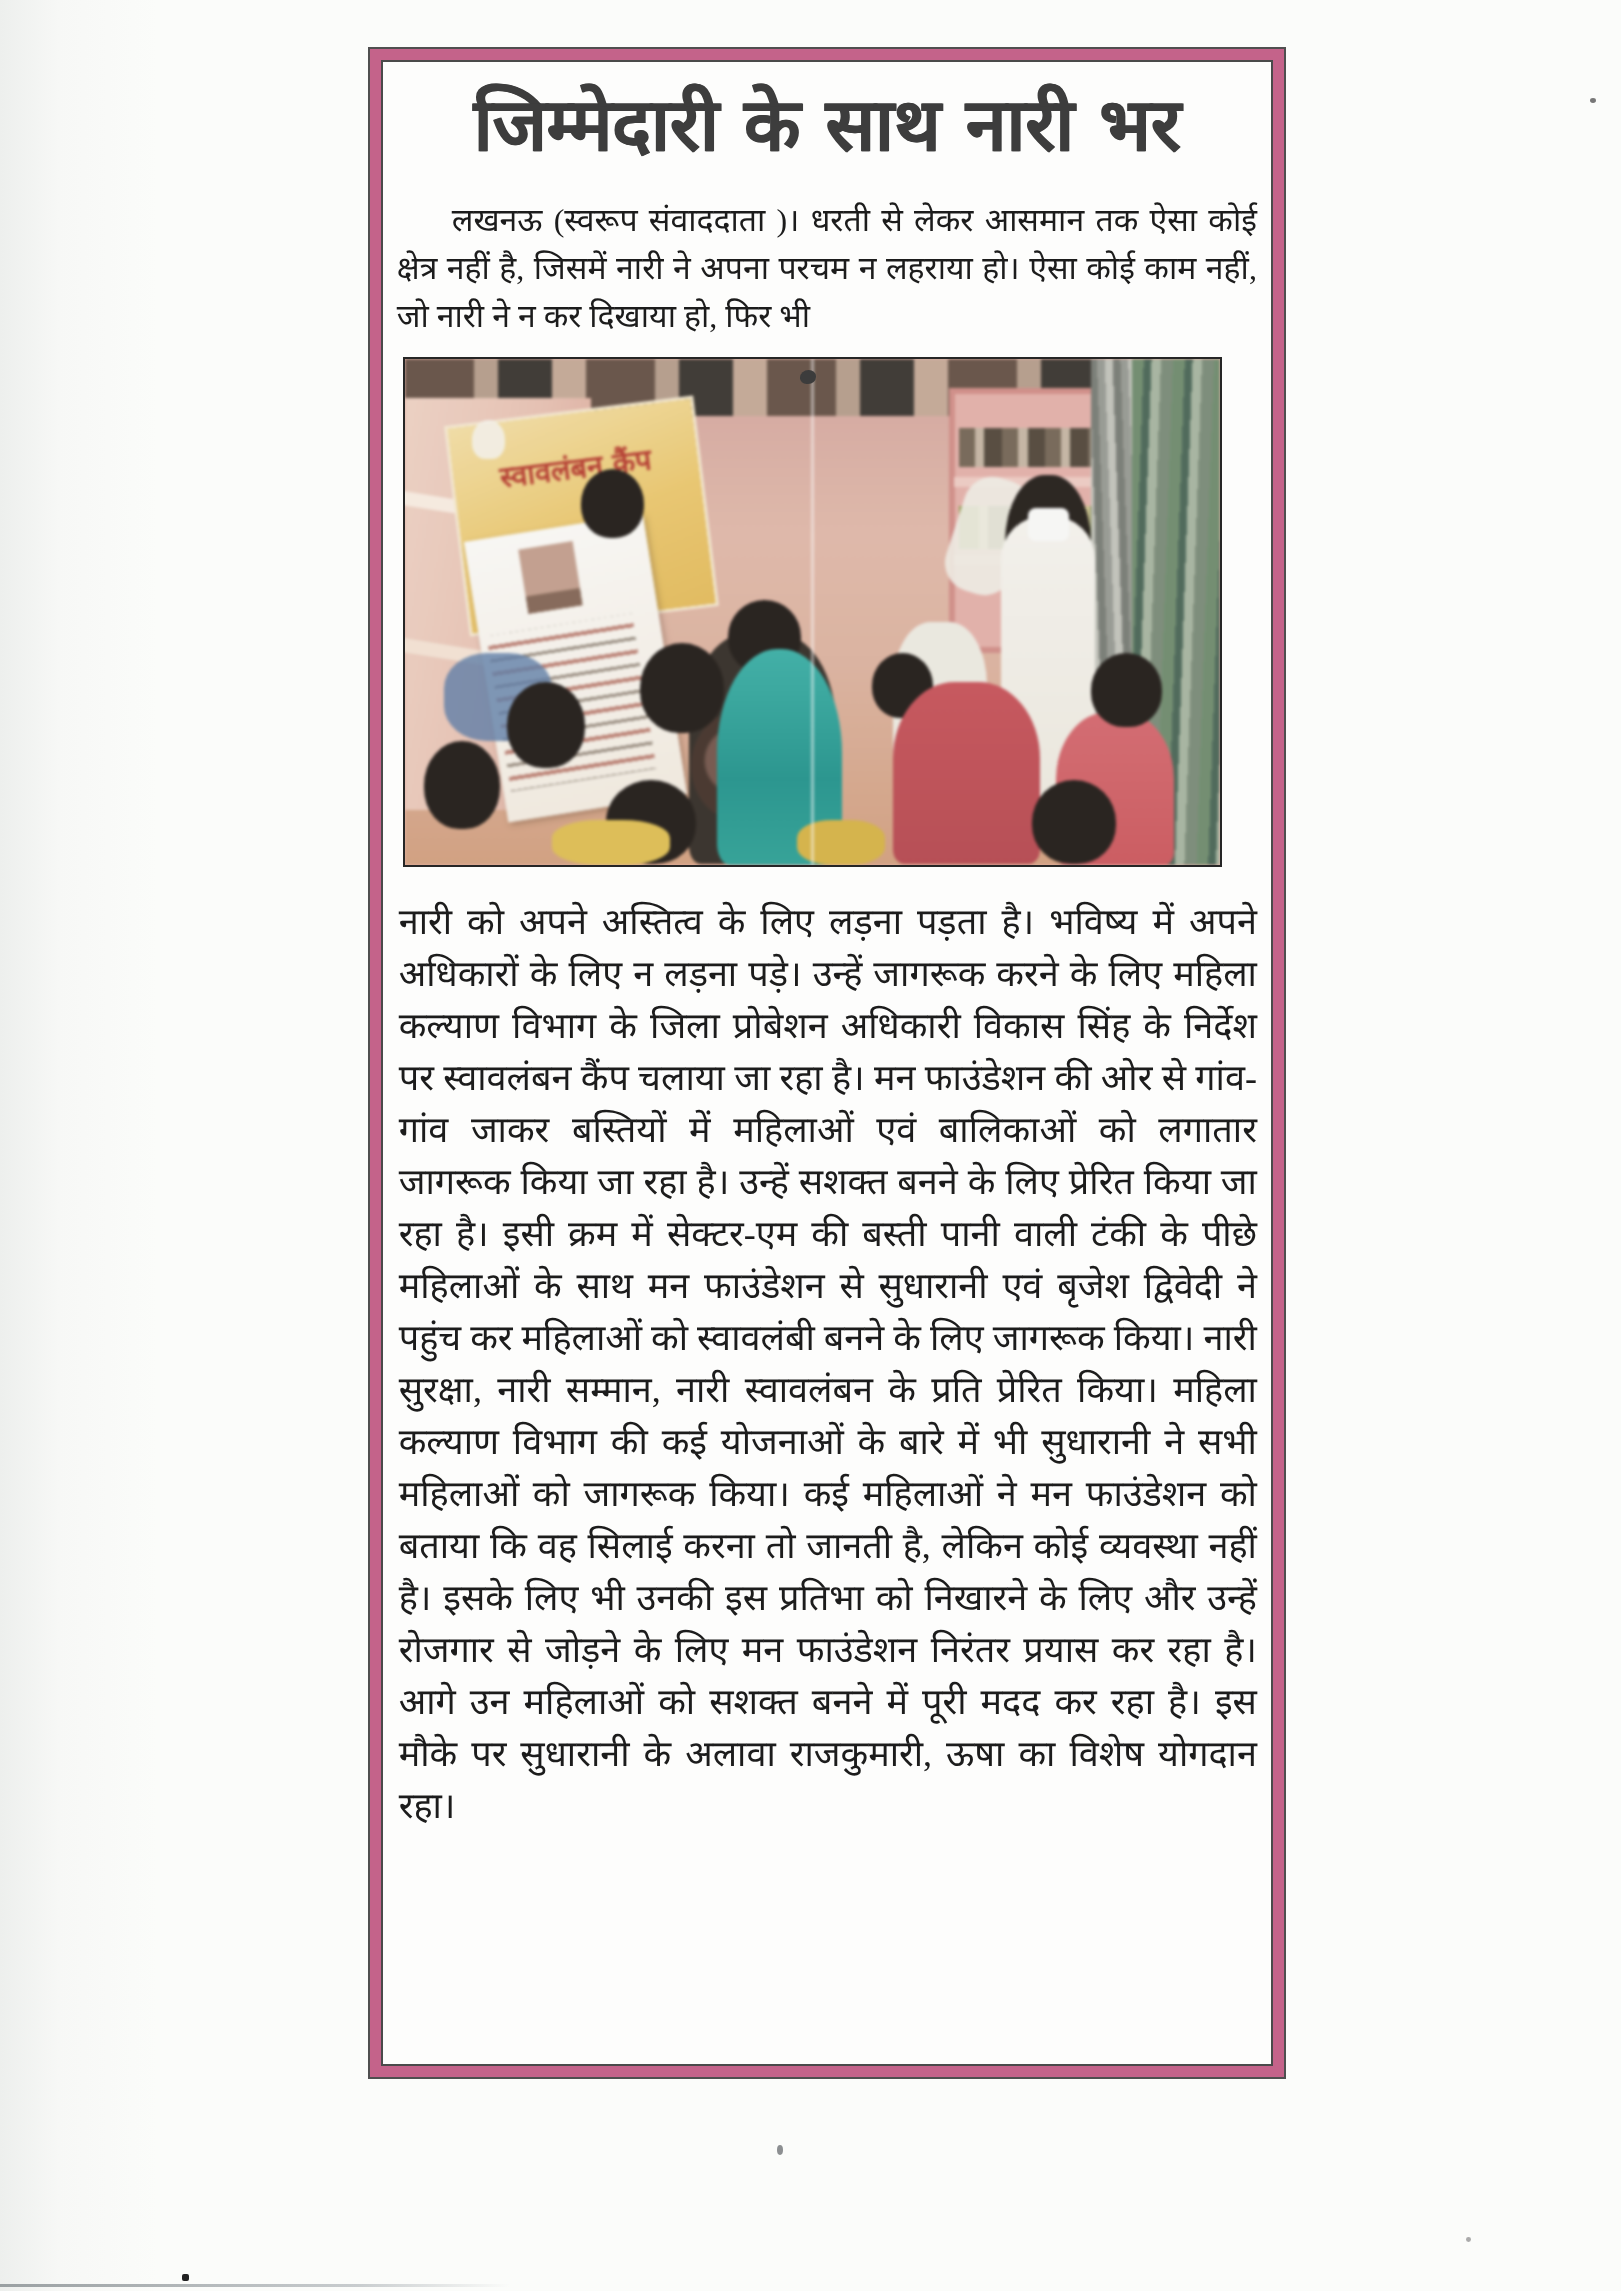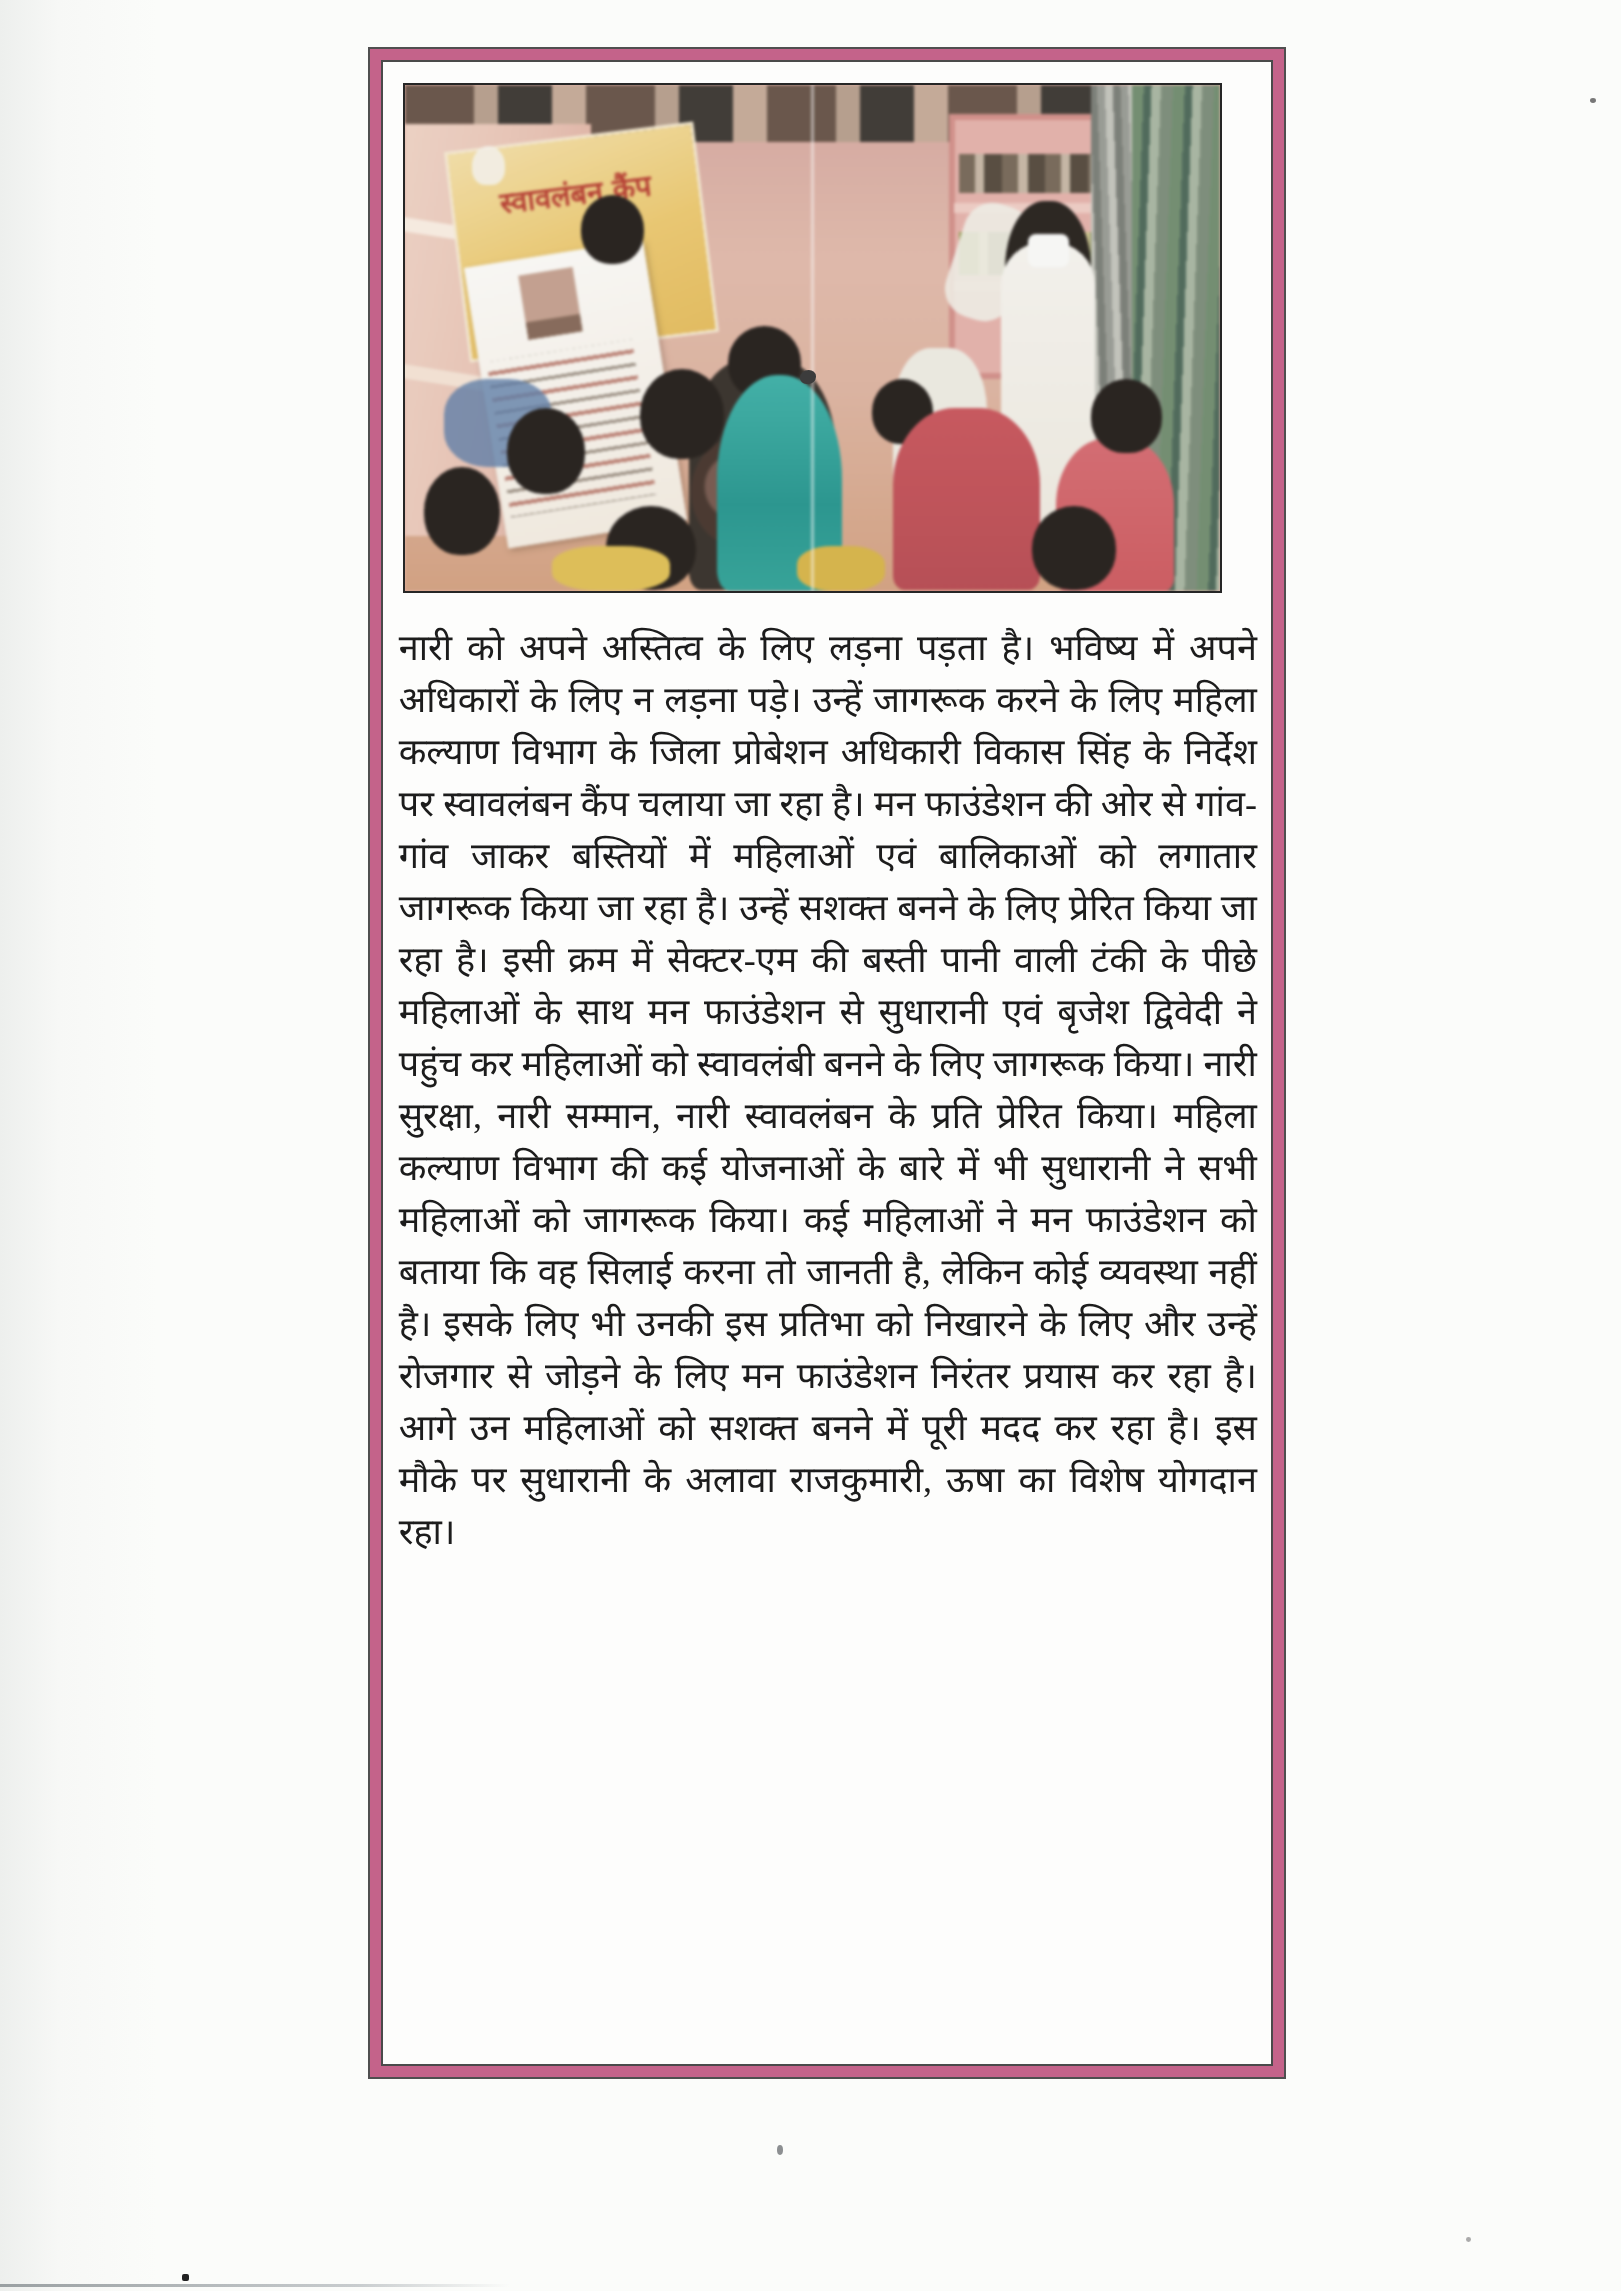--- a/index.html
+++ b/index.html
@@ -148,22 +148,24 @@
   .blue-patch{left:39px;top:294px;width:108px;height:88px;background:#5d7fae;border-radius:40%;opacity:.8;}
 </style>
 </head>
 <body>
 
 <div class="scan-page">
 
   <div class="article-box">
 
     <h1 class="headline">
+      <span class="hl-line">जिम्मेदारी के साथ नारी भर</span>
     </h1>
 
+    <p class="intro"><span>लखनऊ (स्वरूप संवाददाता )।</span><span> धरती से लेकर आसमान तक ऐसा कोई क्षेत्र नहीं है, जिसमें नारी ने अपना परचम न लहराया हो। ऐसा कोई काम नहीं, जो नारी ने न कर दिखाया हो, फिर भी</span></p>
 
     <div class="photo">
       <div class="photo-scene">
         <div class="ph wall"></div>
         <div class="ph frames-top"></div>
         <div class="ph shelf-left"></div>
         <div class="ph shelf-left-edge1"></div>
         <div class="ph shelf-left-edge2"></div>
         <div class="ph shelf-right"></div>
         <div class="ph shelf-right-row1"></div>

